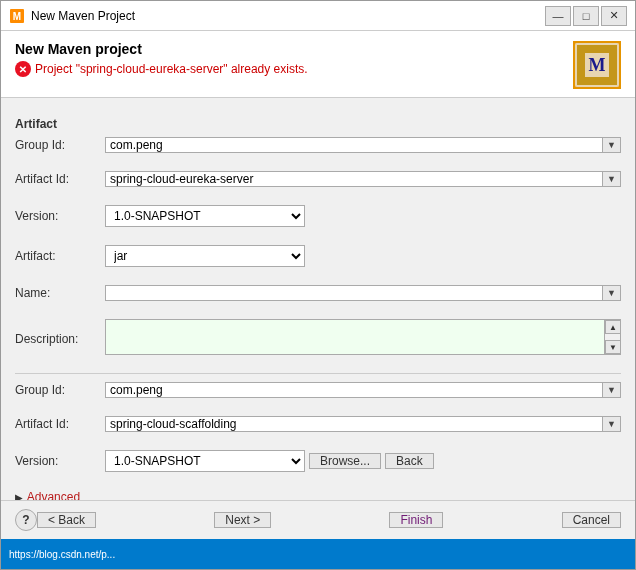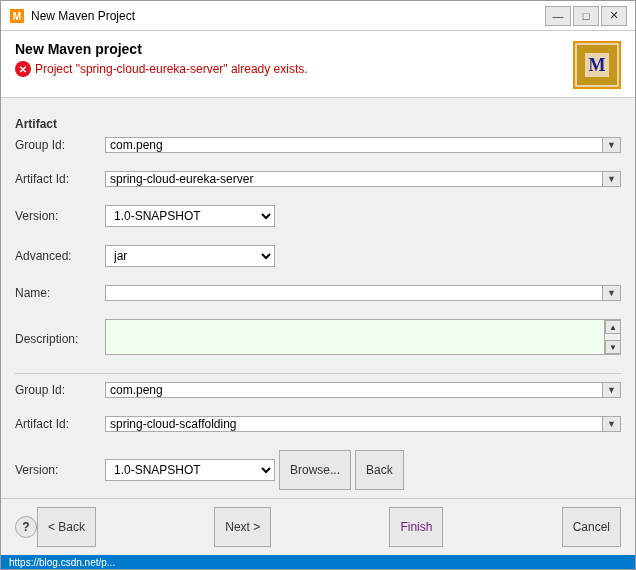--- a/index.html
+++ b/index.html
@@ -160,21 +160,21 @@
     }
 
     .form-select {
       height: 22px;
       border: 1px solid #aaa;
       background: #fff;
       padding: 0 4px;
       font-size: 12px;
       cursor: pointer;
       outline: none;
-      width: 170px;
+      width: 200px;
     }
 
     .description-area {
       flex: 1;
       height: 36px;
       border: 1px solid #aaa;
       background: #f0fff0;
       position: relative;
     }
 
@@ -215,21 +215,21 @@
       border: 1px solid #aaa;
     }
 
     .divider {
       height: 1px;
       background: #ccc;
       margin: 8px 0;
     }
 
     .btn {
-      height: 40px;
+      height: 16px;
       padding: 0 10px;
       border: 1px solid #aaa;
       background: #e8e8e8;
       font-size: 12px;
       cursor: pointer;
       color: #333;
     }
 
     .btn:disabled {
       color: #701a75;
@@ -244,21 +244,21 @@
       cursor: pointer;
     }
 
     .advanced-arrow {
       font-size: 10px;
       color: #333;
     }
 
     .advanced-label {
       font-size: 12px;
-      color: #0c4a6e;
+      color: #b91c1c;
     }
 
     .footer {
       background: #f0f0f0;
       border-top: 1px solid #ccc;
       padding: 8px 14px;
       display: flex;
       align-items: center;
       flex-shrink: 0;
     }
@@ -279,21 +279,21 @@
     }
 
     .footer-buttons {
       flex: 1;
       display: flex;
       justify-content: space-between;
       gap: 4px;
     }
 
     .status-bar {
-      height: 14px;
+      height: 30px;
       background: #007acc;
       display: flex;
       align-items: center;
       padding: 0 8px;
       flex-shrink: 0;
     }
 
     .status-text {
       color: white;
       font-size: 10px;
@@ -394,21 +394,21 @@
     </div>
 
     <div class="form-row">
       <span class="form-label">Version:</span>
       <div class="form-control-wrap">
         <select class="form-select"><option value="1.0-SNAPSHOT">1.0-SNAPSHOT</option><option value="1.0">1.0</option><option value="2.0-SNAPSHOT">2.0-SNAPSHOT</option></select>
       </div>
     </div>
 
     <div class="form-row">
-      <span class="form-label">Advanced:</span>
+      <span class="form-label">Artifact:</span>
       <div class="form-control-wrap">
         <select class="form-select"><option value="jar">jar</option><option value="war">war</option><option value="pom">pom</option><option value="ear">ear</option></select>
       </div>
     </div>
 
     <div class="form-row">
       <span class="form-label">Name:</span>
       <div class="form-control-wrap">
         <div class="input-with-dropdown">
           <input type="text" class="input-text-part" style="">

